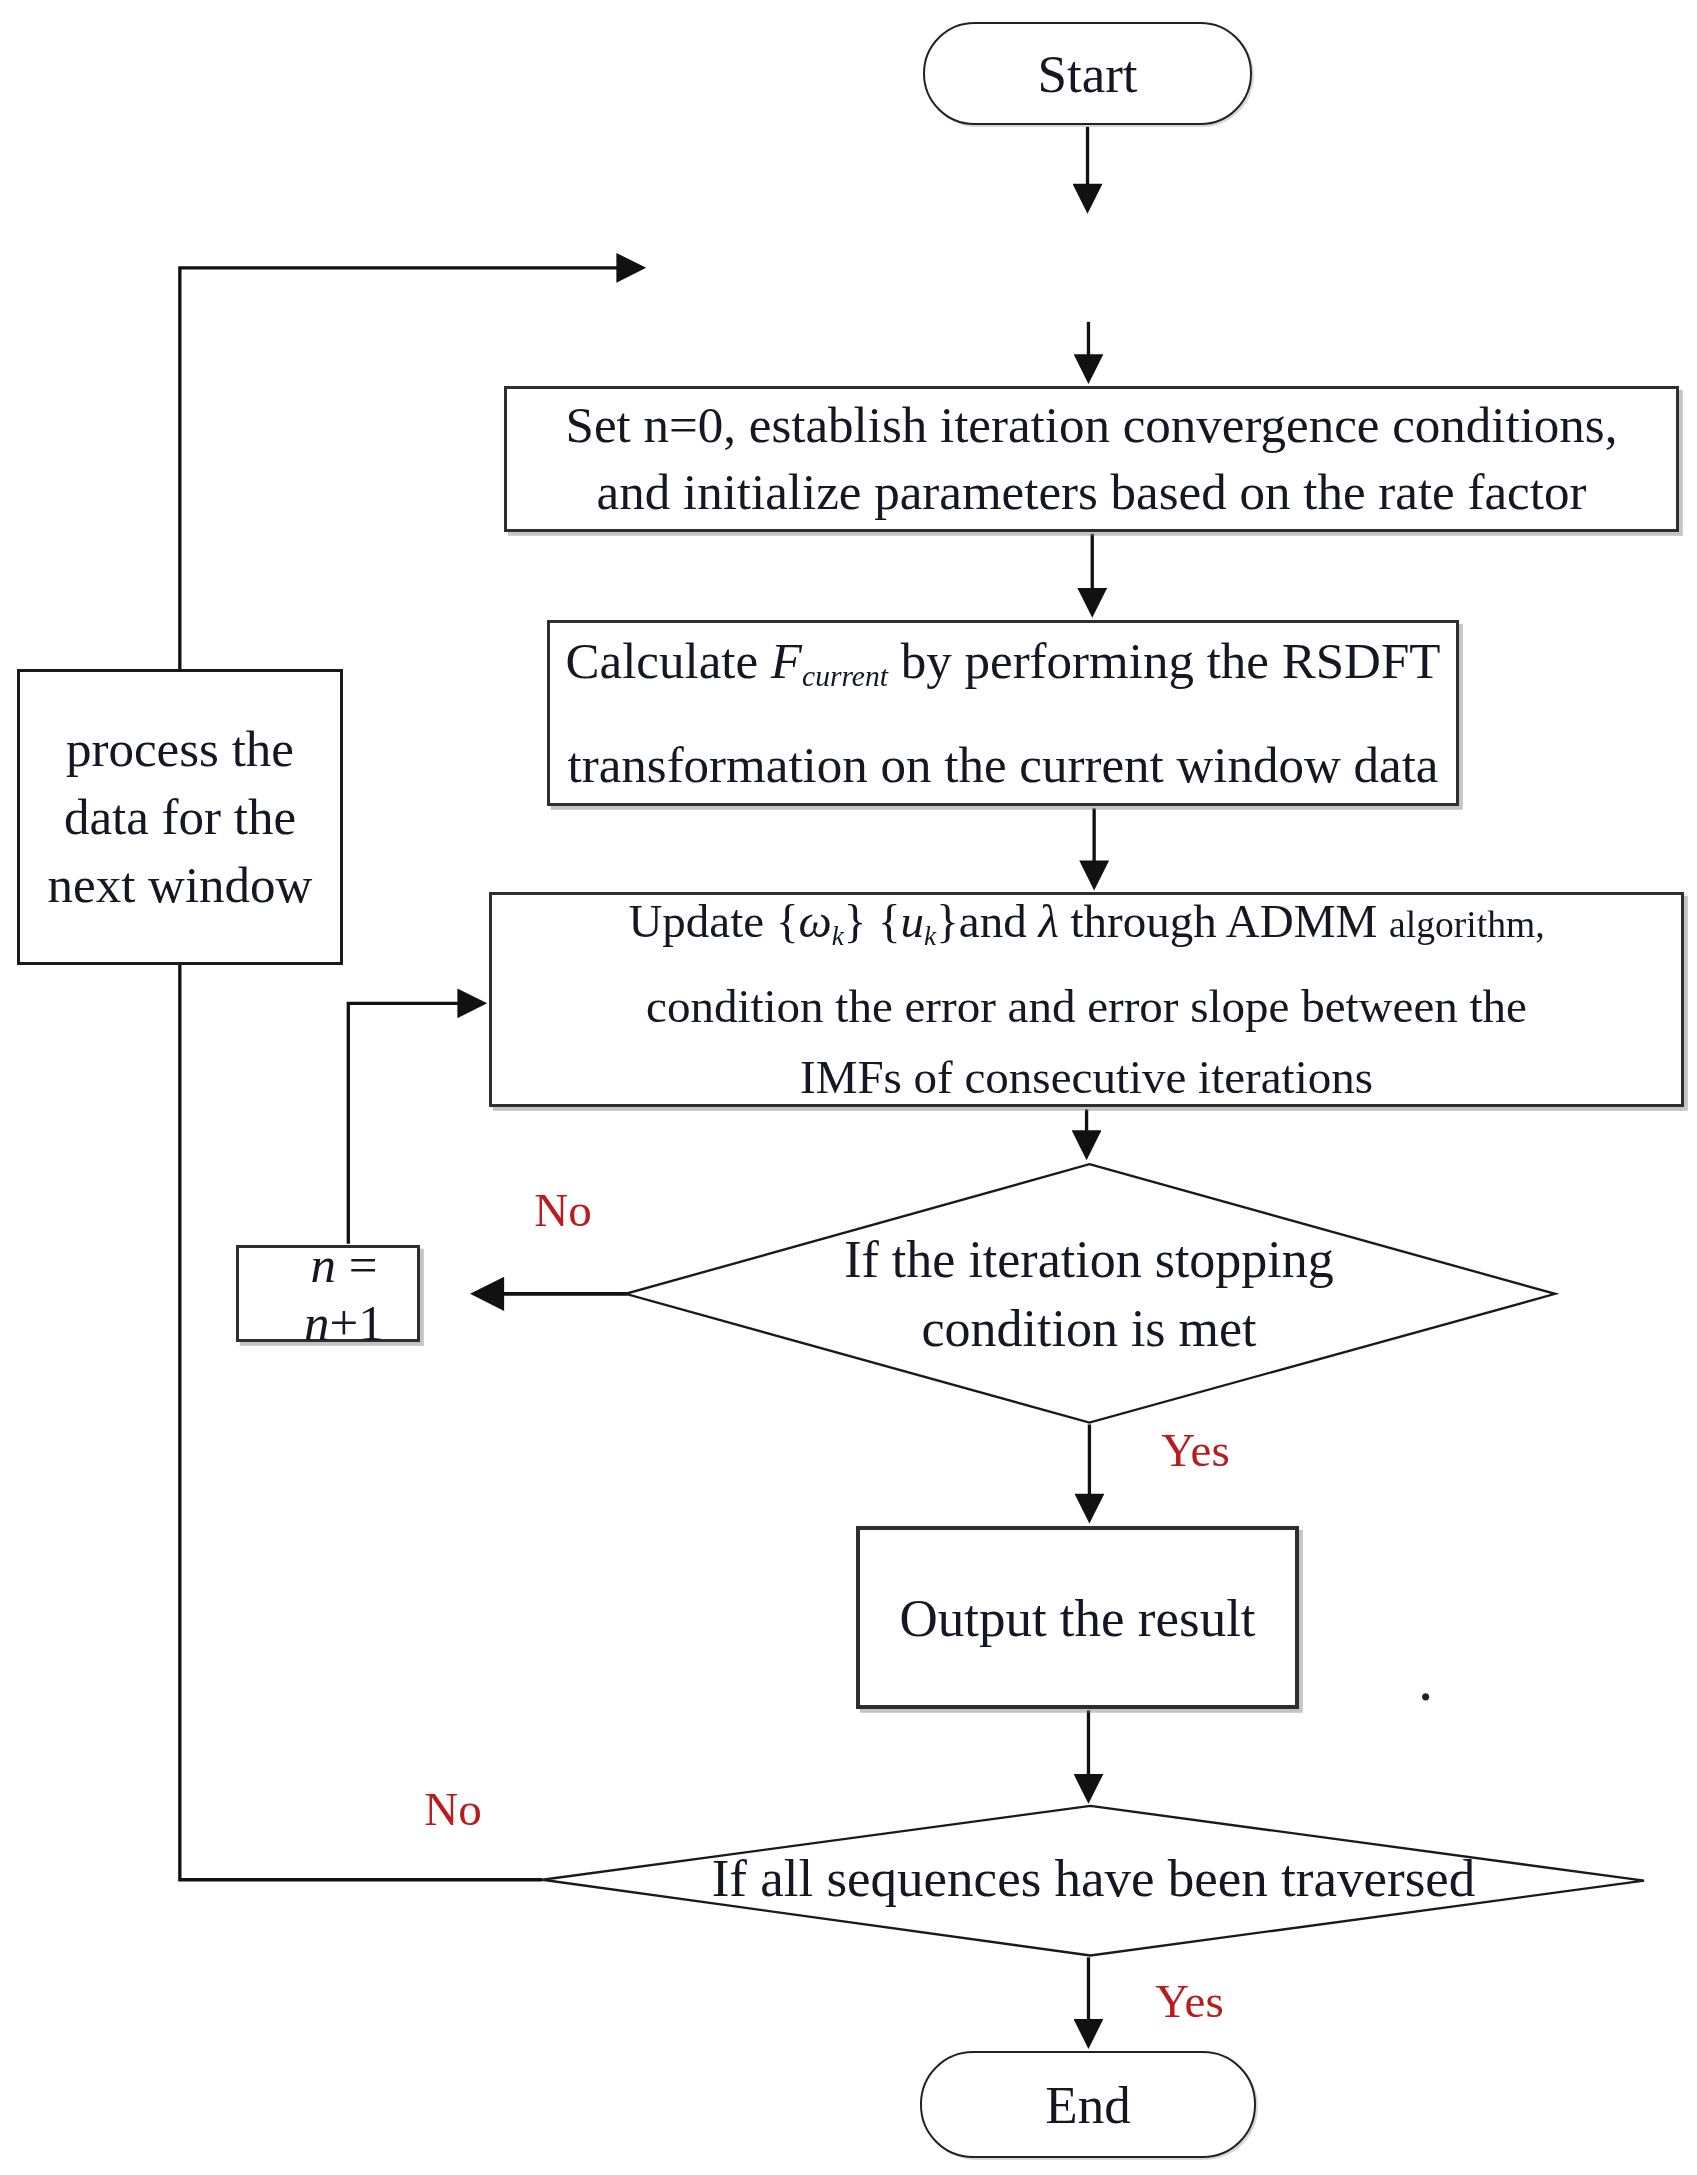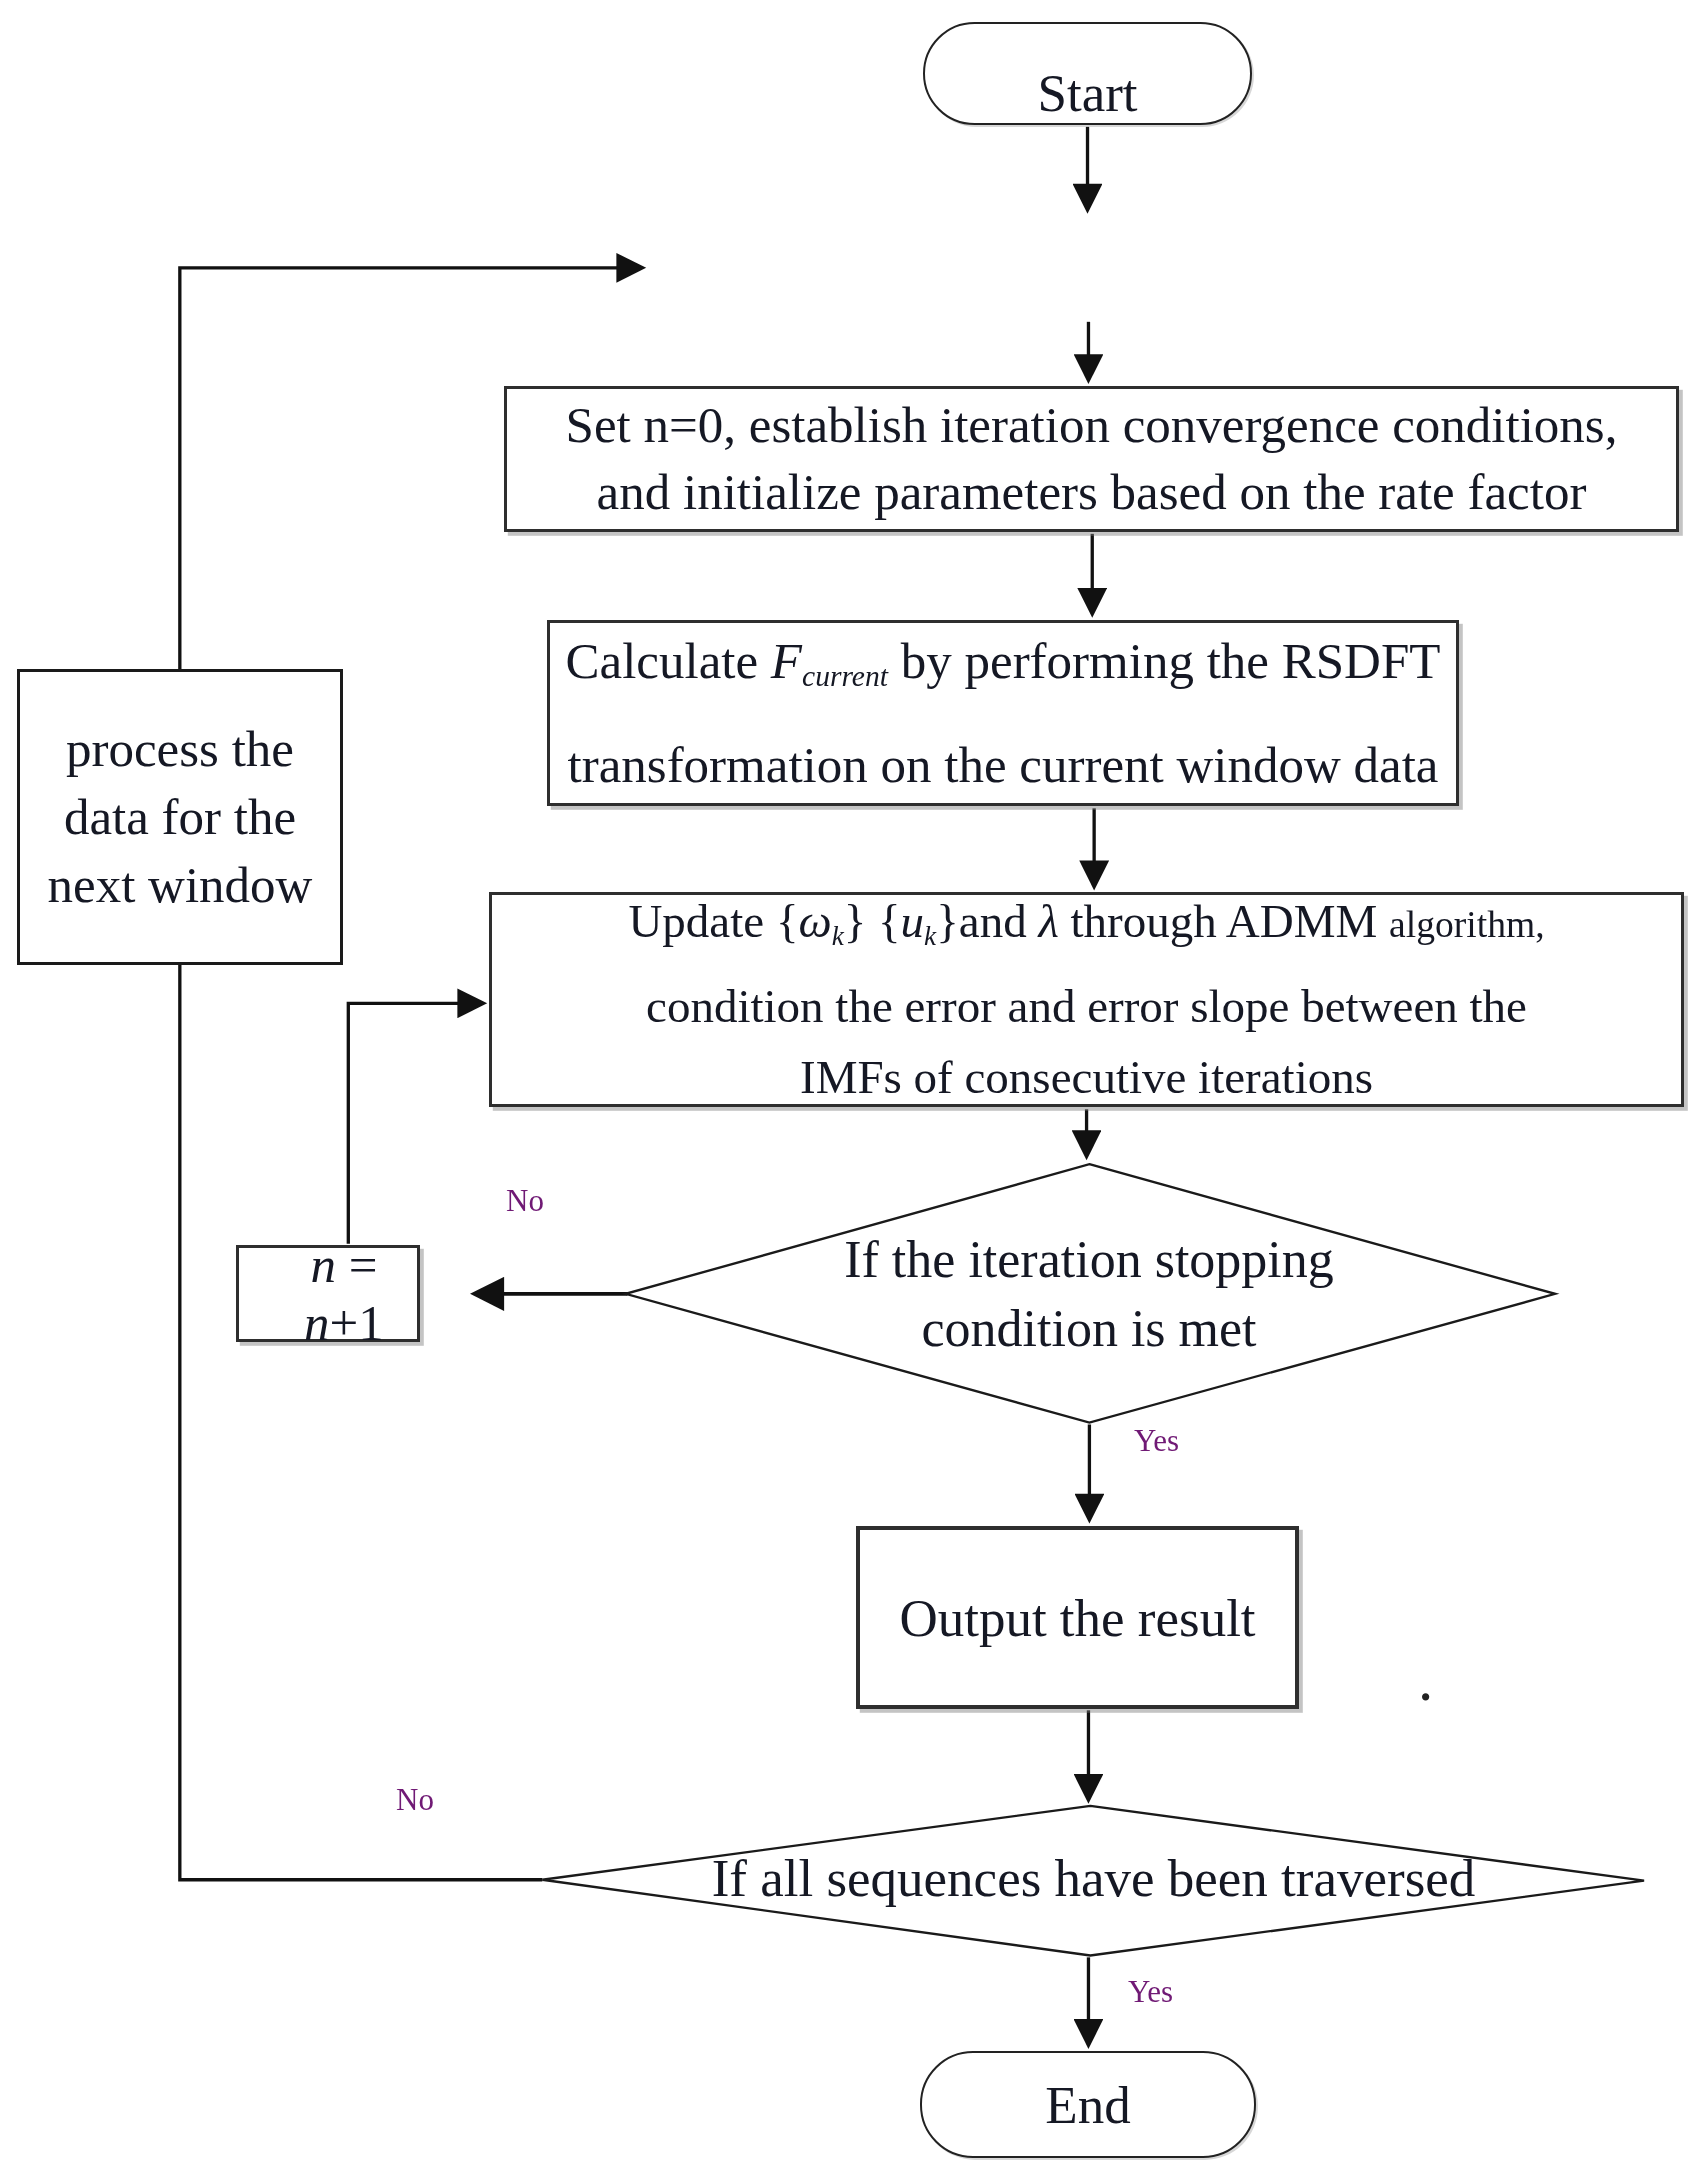--- a/index.html
+++ b/index.html
@@ -43,32 +43,33 @@
   }
   .dlabel {
     position: absolute;
     z-index: 2;
     text-align: center;
     background: transparent;
   }
   .edge-label {
     position: absolute;
     z-index: 3;
-    font-size: 31px;
-    color: #701a75;
+    font-size: 47px;
+    color: #b91c1c;
+    text-align: center;
   }
   .var { font-style: italic; }
   .sub {
     font-style: italic;
     font-size: 0.58em;
     vertical-align: -0.28em;
   }
   .small { font-size: 0.8em; text-align: right; }
 
-  .n-start   { left: 923px;  top: 22px;   width: 329px;  height: 103px; font-size: 53px; justify-content: flex-end; }
+  .n-start   { left: 923px;  top: 22px;   width: 329px;  height: 103px; font-size: 53px; }
   .n-read    { left: 648px;  top: 215px;  width: 880px;  height: 105px; font-size: 52px; }
   .n-set     { left: 504px;  top: 386px;  width: 1175px; height: 146px; font-size: 51px; line-height: 67px; }
   .n-calc    { left: 547px;  top: 620px;  width: 912px; height: 186px; font-size: 51px; line-height: 88px; }
   .n-update  { left: 489px;  top: 892px;  width: 1195px; height: 215px; font-size: 47px; line-height: 71px; }
   .n-n       { left: 236px;  top: 1245px; width: 184px;  height: 97px; font-size: 51px; padding-left: 32px; }
   .n-output  { left: 856px;  top: 1526px; width: 443px;  height: 183px; font-size: 53px; border-width: 4.7px; }
   .n-process { left: 17px;   top: 669px;  width: 326px;  height: 296px; font-size: 51px; line-height: 68px; box-shadow: none; border-color:#1a1a1a; }
   .n-end     { left: 920px;  top: 2051px; width: 336px;  height: 107px; font-size: 53px; }
 
   .d1-label {

